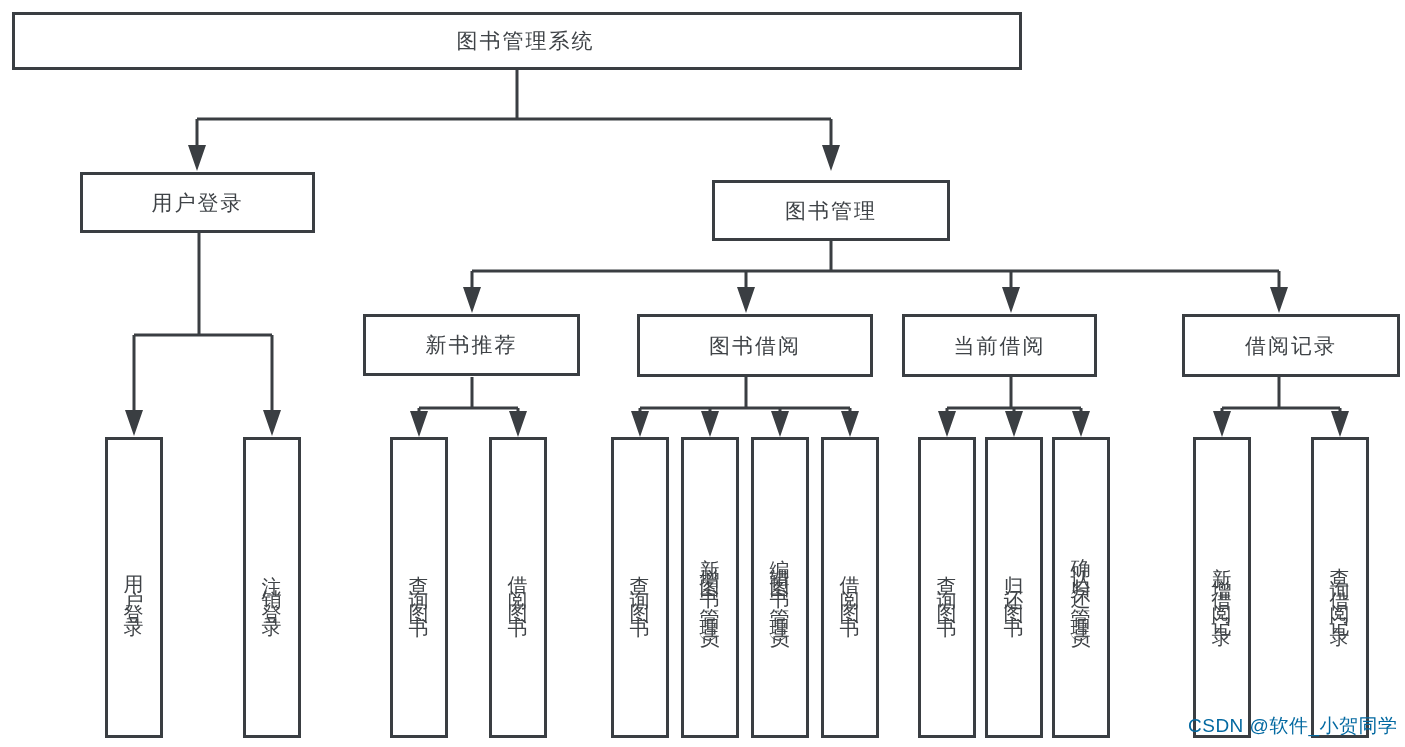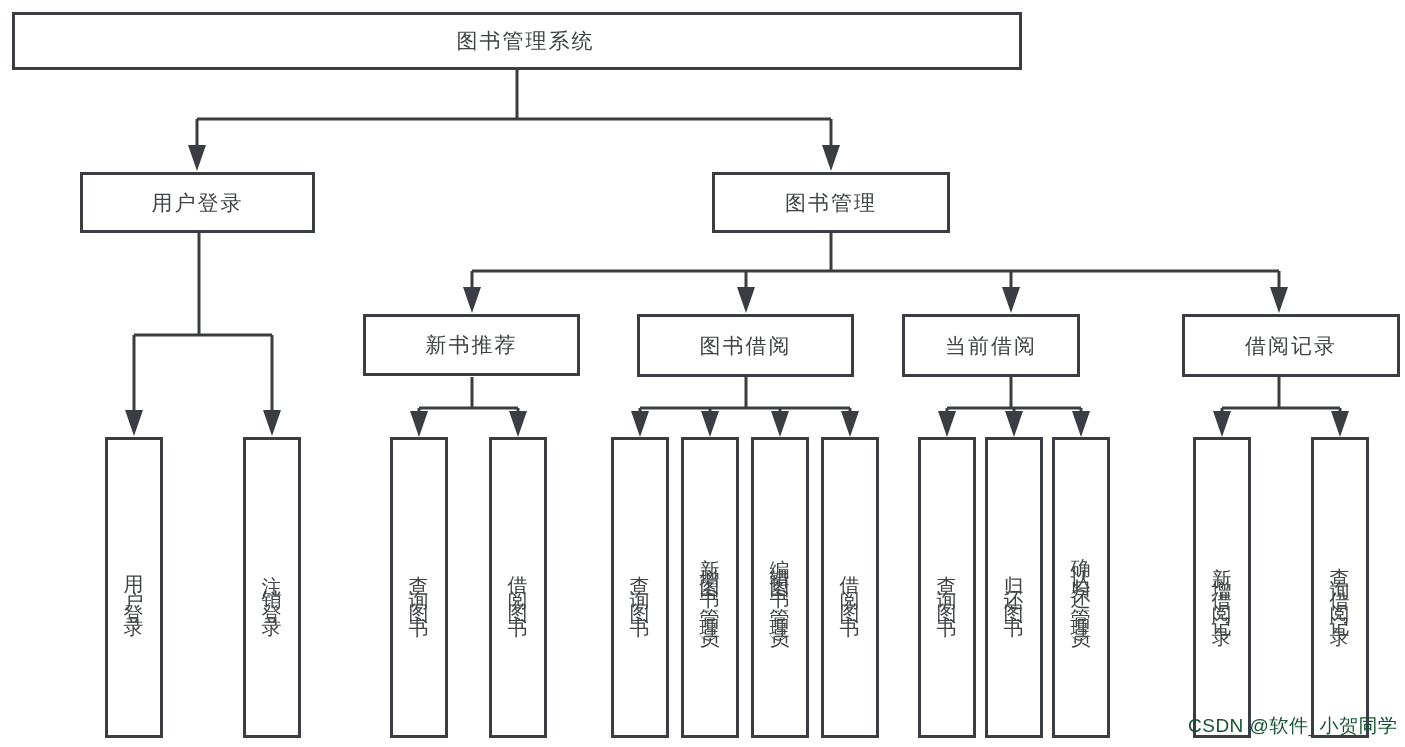--- a/index.html
+++ b/index.html
@@ -29,21 +29,21 @@
     text-orientation: mixed;
     font-size: 20px;
     color: var(--text);
     line-height: 1.1;
   }
   .vnode.short span { letter-spacing: 14px; }
   .vnode.mid   span { letter-spacing: 12px; }
   .vnode.long  span { letter-spacing: 10px; }
   #watermark {
     position: absolute; left: 1188px; top: 713px;
-    font-size: 19px; color: #14532d; letter-spacing: 0.5px;
+    font-size: 19px; color: #0369a1; letter-spacing: 0.5px;
     z-index: 6; white-space: nowrap;
   }
 </style>
 </head>
 <body>
 
 <div id="stage">
 
   <svg id="connectors" width="1405" height="747" viewBox="0 0 1405 747">
 
@@ -66,31 +66,31 @@
       M1222 437 l-9 -26 h18 z M1340 437 l-9 -26 h18 z"></path>
   </svg>
 
   <div class="node root" style="left:12px; top:12px; width:1010px; height:58px;">
     <span>图书管理系统</span>
   </div>
 
   <div class="node hnode" style="left:80px; top:172px; width:235px; height:61px;">
     <span>用户登录</span>
   </div>
-  <div class="node hnode" style="left:712px; top:172px; width:238px; height:61px;">
+  <div class="node hnode" style="left:712px; top:180px; width:238px; height:61px;">
     <span>图书管理</span>
   </div>
 
   <div class="node hnode" style="left:363px; top:314px; width:217px; height:62px;">
     <span>新书推荐</span>
   </div>
-  <div class="node hnode" style="left:637px; top:314px; width:217px; height:63px;">
+  <div class="node hnode" style="left:637px; top:314px; width:236px; height:63px;">
     <span>图书借阅</span>
   </div>
-  <div class="node hnode" style="left:902px; top:314px; width:178px; height:63px;">
+  <div class="node hnode" style="left:902px; top:314px; width:195px; height:63px;">
     <span>当前借阅</span>
   </div>
   <div class="node hnode" style="left:1170px; top:314px; width:218px; height:63px;margin-left:12px;">
     <span>借阅记录</span>
   </div>
 
   <div class="node vnode short" style="left:105px; top:437px; width:58px; height:301px;">
     <span>用户登录</span>
   </div>
   <div class="node vnode short" style="left:243px; top:437px; width:58px; height:301px;">

